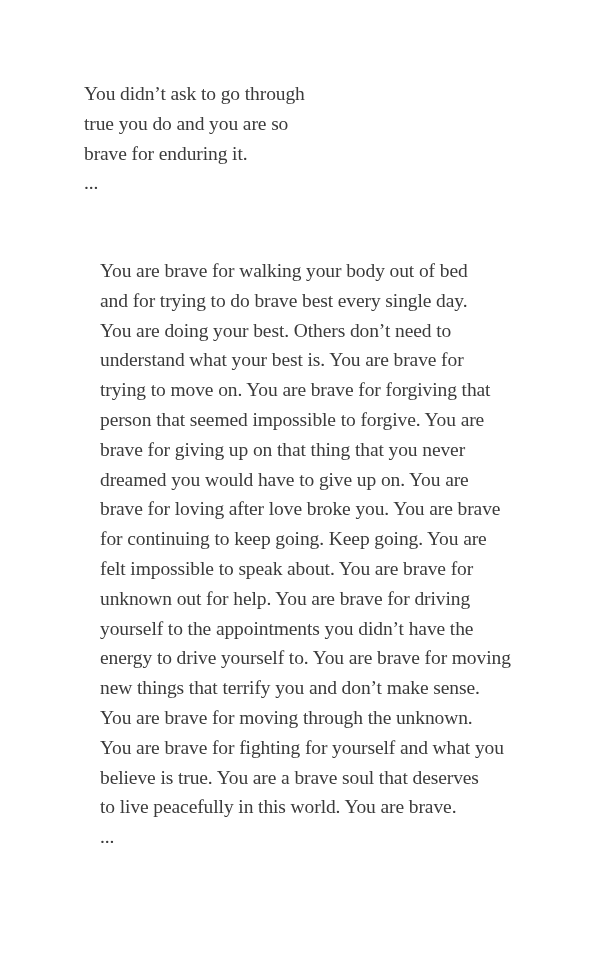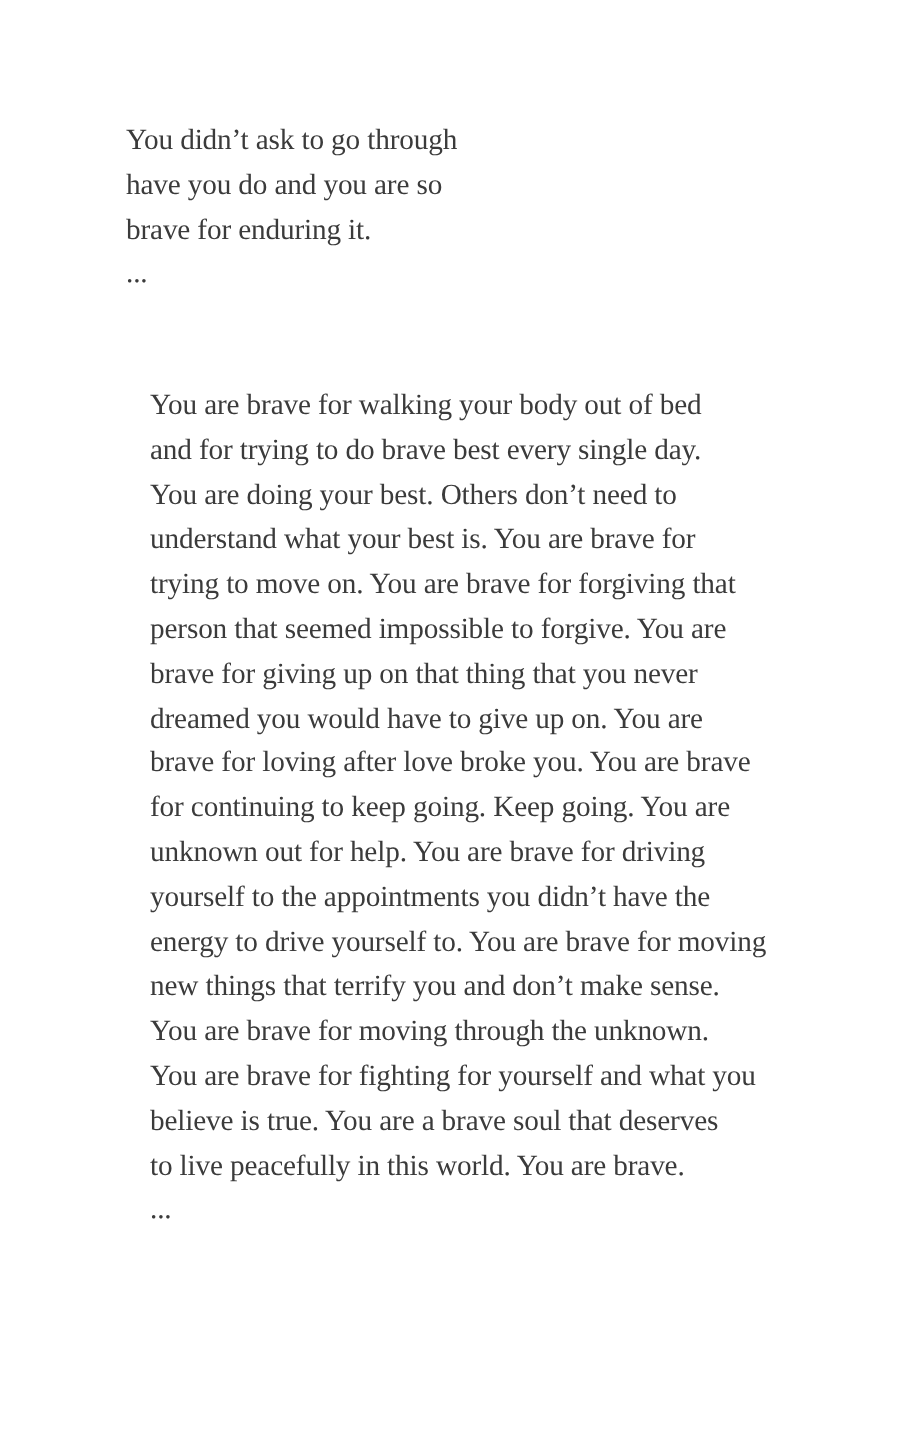--- a/index.html
+++ b/index.html
@@ -54,36 +54,37 @@
     letter-spacing: 0.5px;
   }
 </style>
 </head>
 <body>
 
 <div class="page" style="--bg: #ffffff; --text: #3b3b3b; --footer: #4e4e4e;">
 
   <div class="stanza">
       <div class="line">You didn’t ask to go through</div>
-      <div class="line">have you do and you are so</div>
+      <div class="line">true you do and you are so</div>
       <div class="line">brave for enduring it.</div>
       <div class="line">...</div>
     </div>
 
   <div class="body-text">
       <div class="line">You are brave for walking your body out of bed</div>
       <div class="line">and for trying to do brave best every single day.</div>
       <div class="line">You are doing your best. Others don’t need to</div>
       <div class="line">understand what your best is. You are brave for</div>
       <div class="line">trying to move on. You are brave for forgiving that</div>
       <div class="line">person that seemed impossible to forgive. You are</div>
       <div class="line">brave for giving up on that thing that you never</div>
       <div class="line">dreamed you would have to give up on. You are</div>
       <div class="line">brave for loving after love broke you. You are brave</div>
       <div class="line">for continuing to keep going. Keep going. You are</div>
+      <div class="line">felt impossible to speak about. You are brave for</div>
       <div class="line">unknown out for help. You are brave for driving</div>
       <div class="line">yourself to the appointments you didn’t have the</div>
       <div class="line">energy to drive yourself to. You are brave for moving</div>
       <div class="line">new things that terrify you and don’t make sense.</div>
       <div class="line">You are brave for moving through the unknown.</div>
       <div class="line">You are brave for fighting for yourself and what you</div>
       <div class="line">believe is true. You are a brave soul that deserves</div>
       <div class="line">to live peacefully in this world. You are brave.</div>
       <div class="line">...</div>
     </div>

